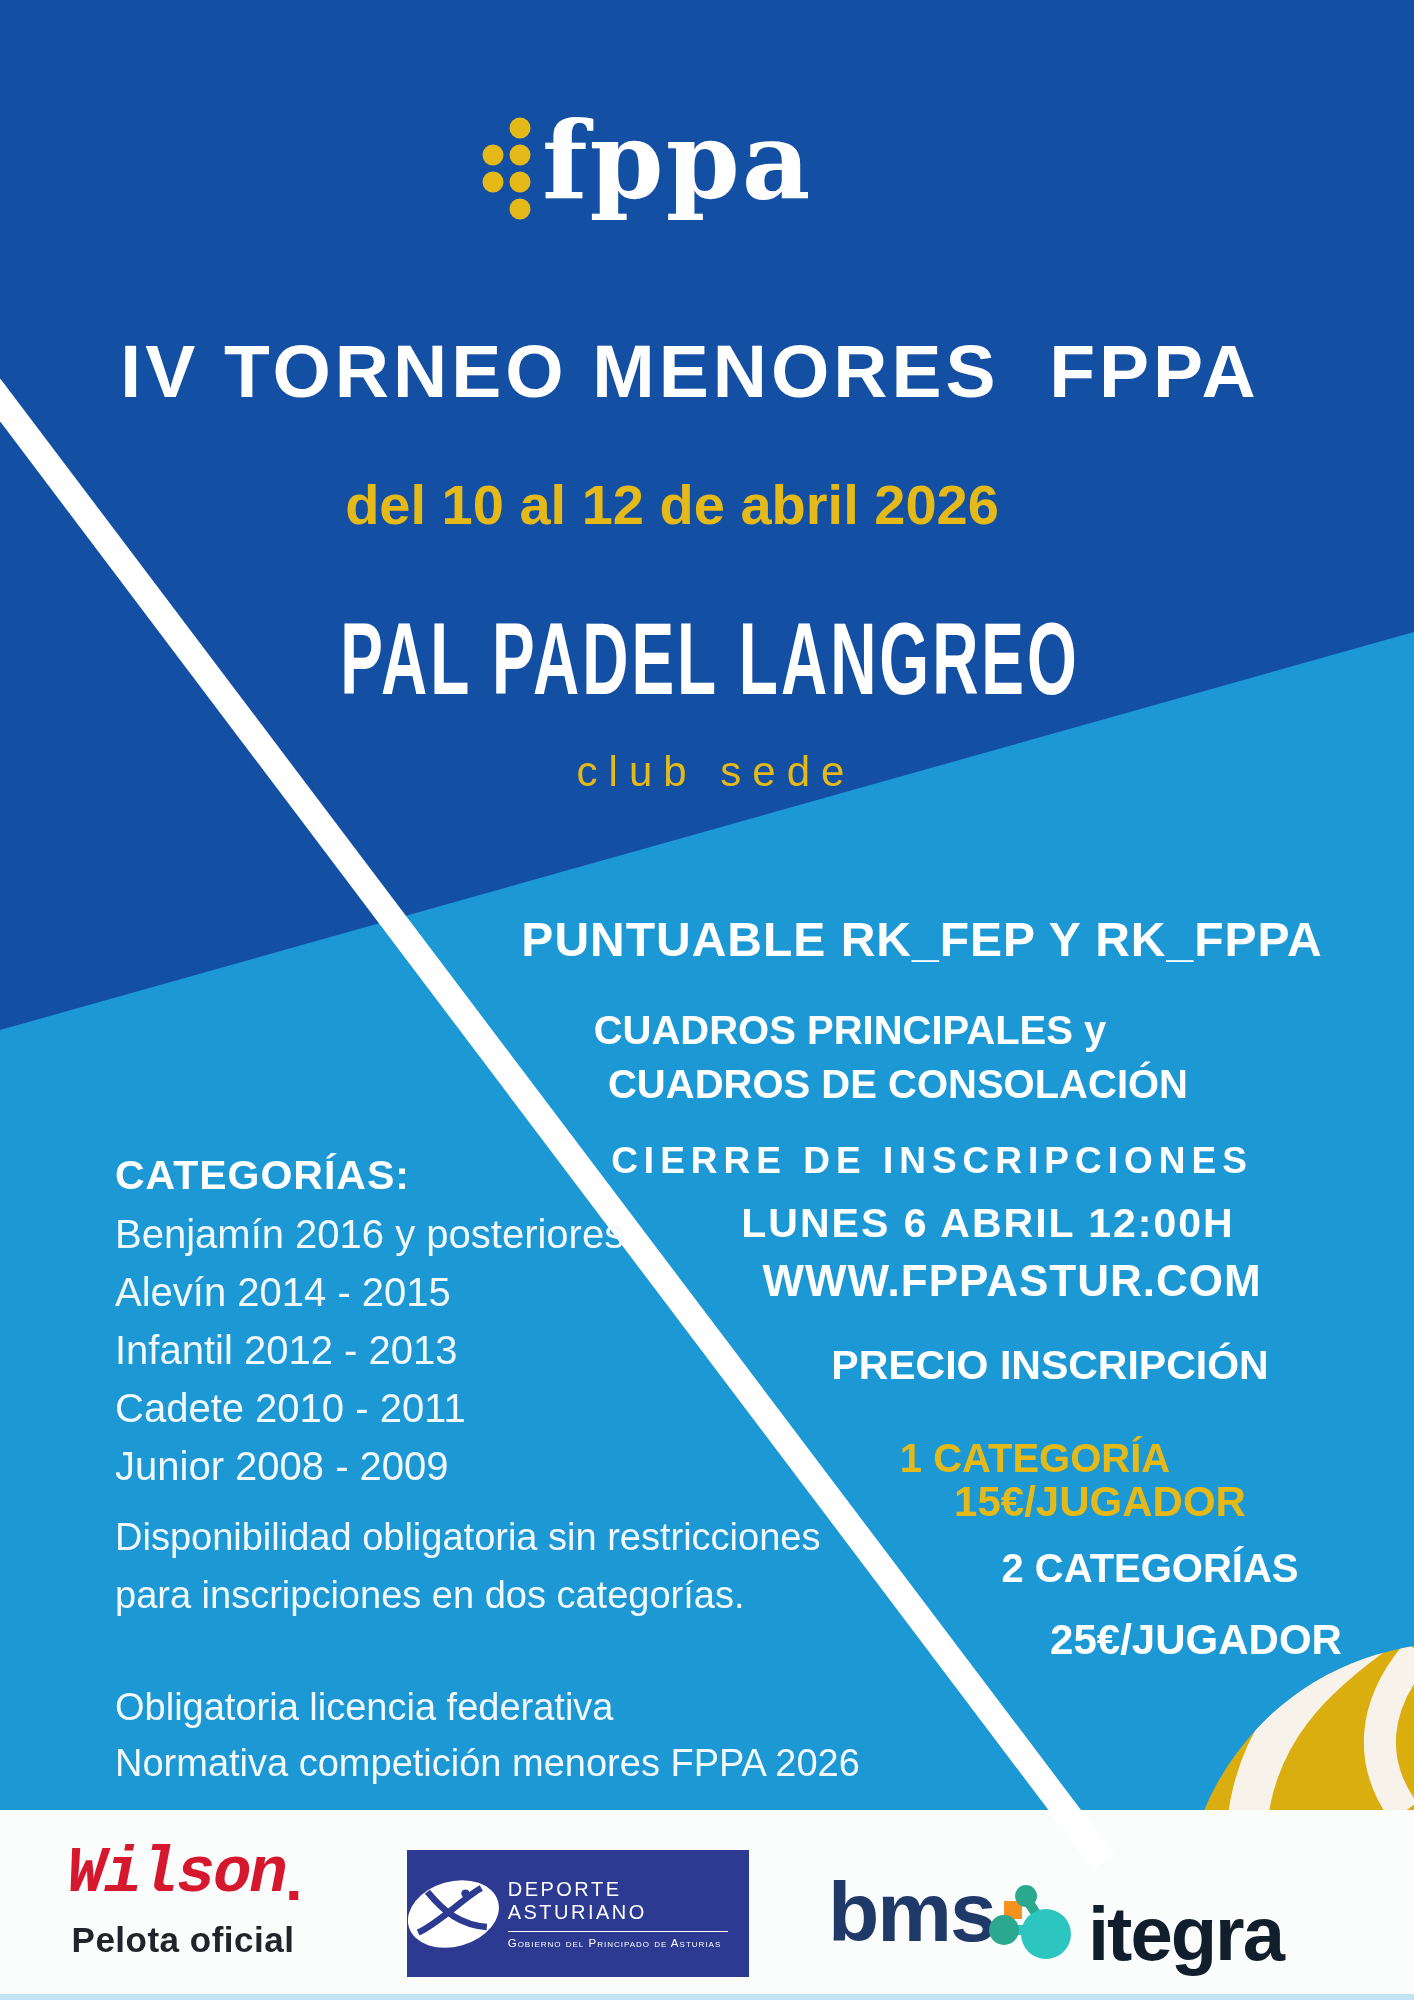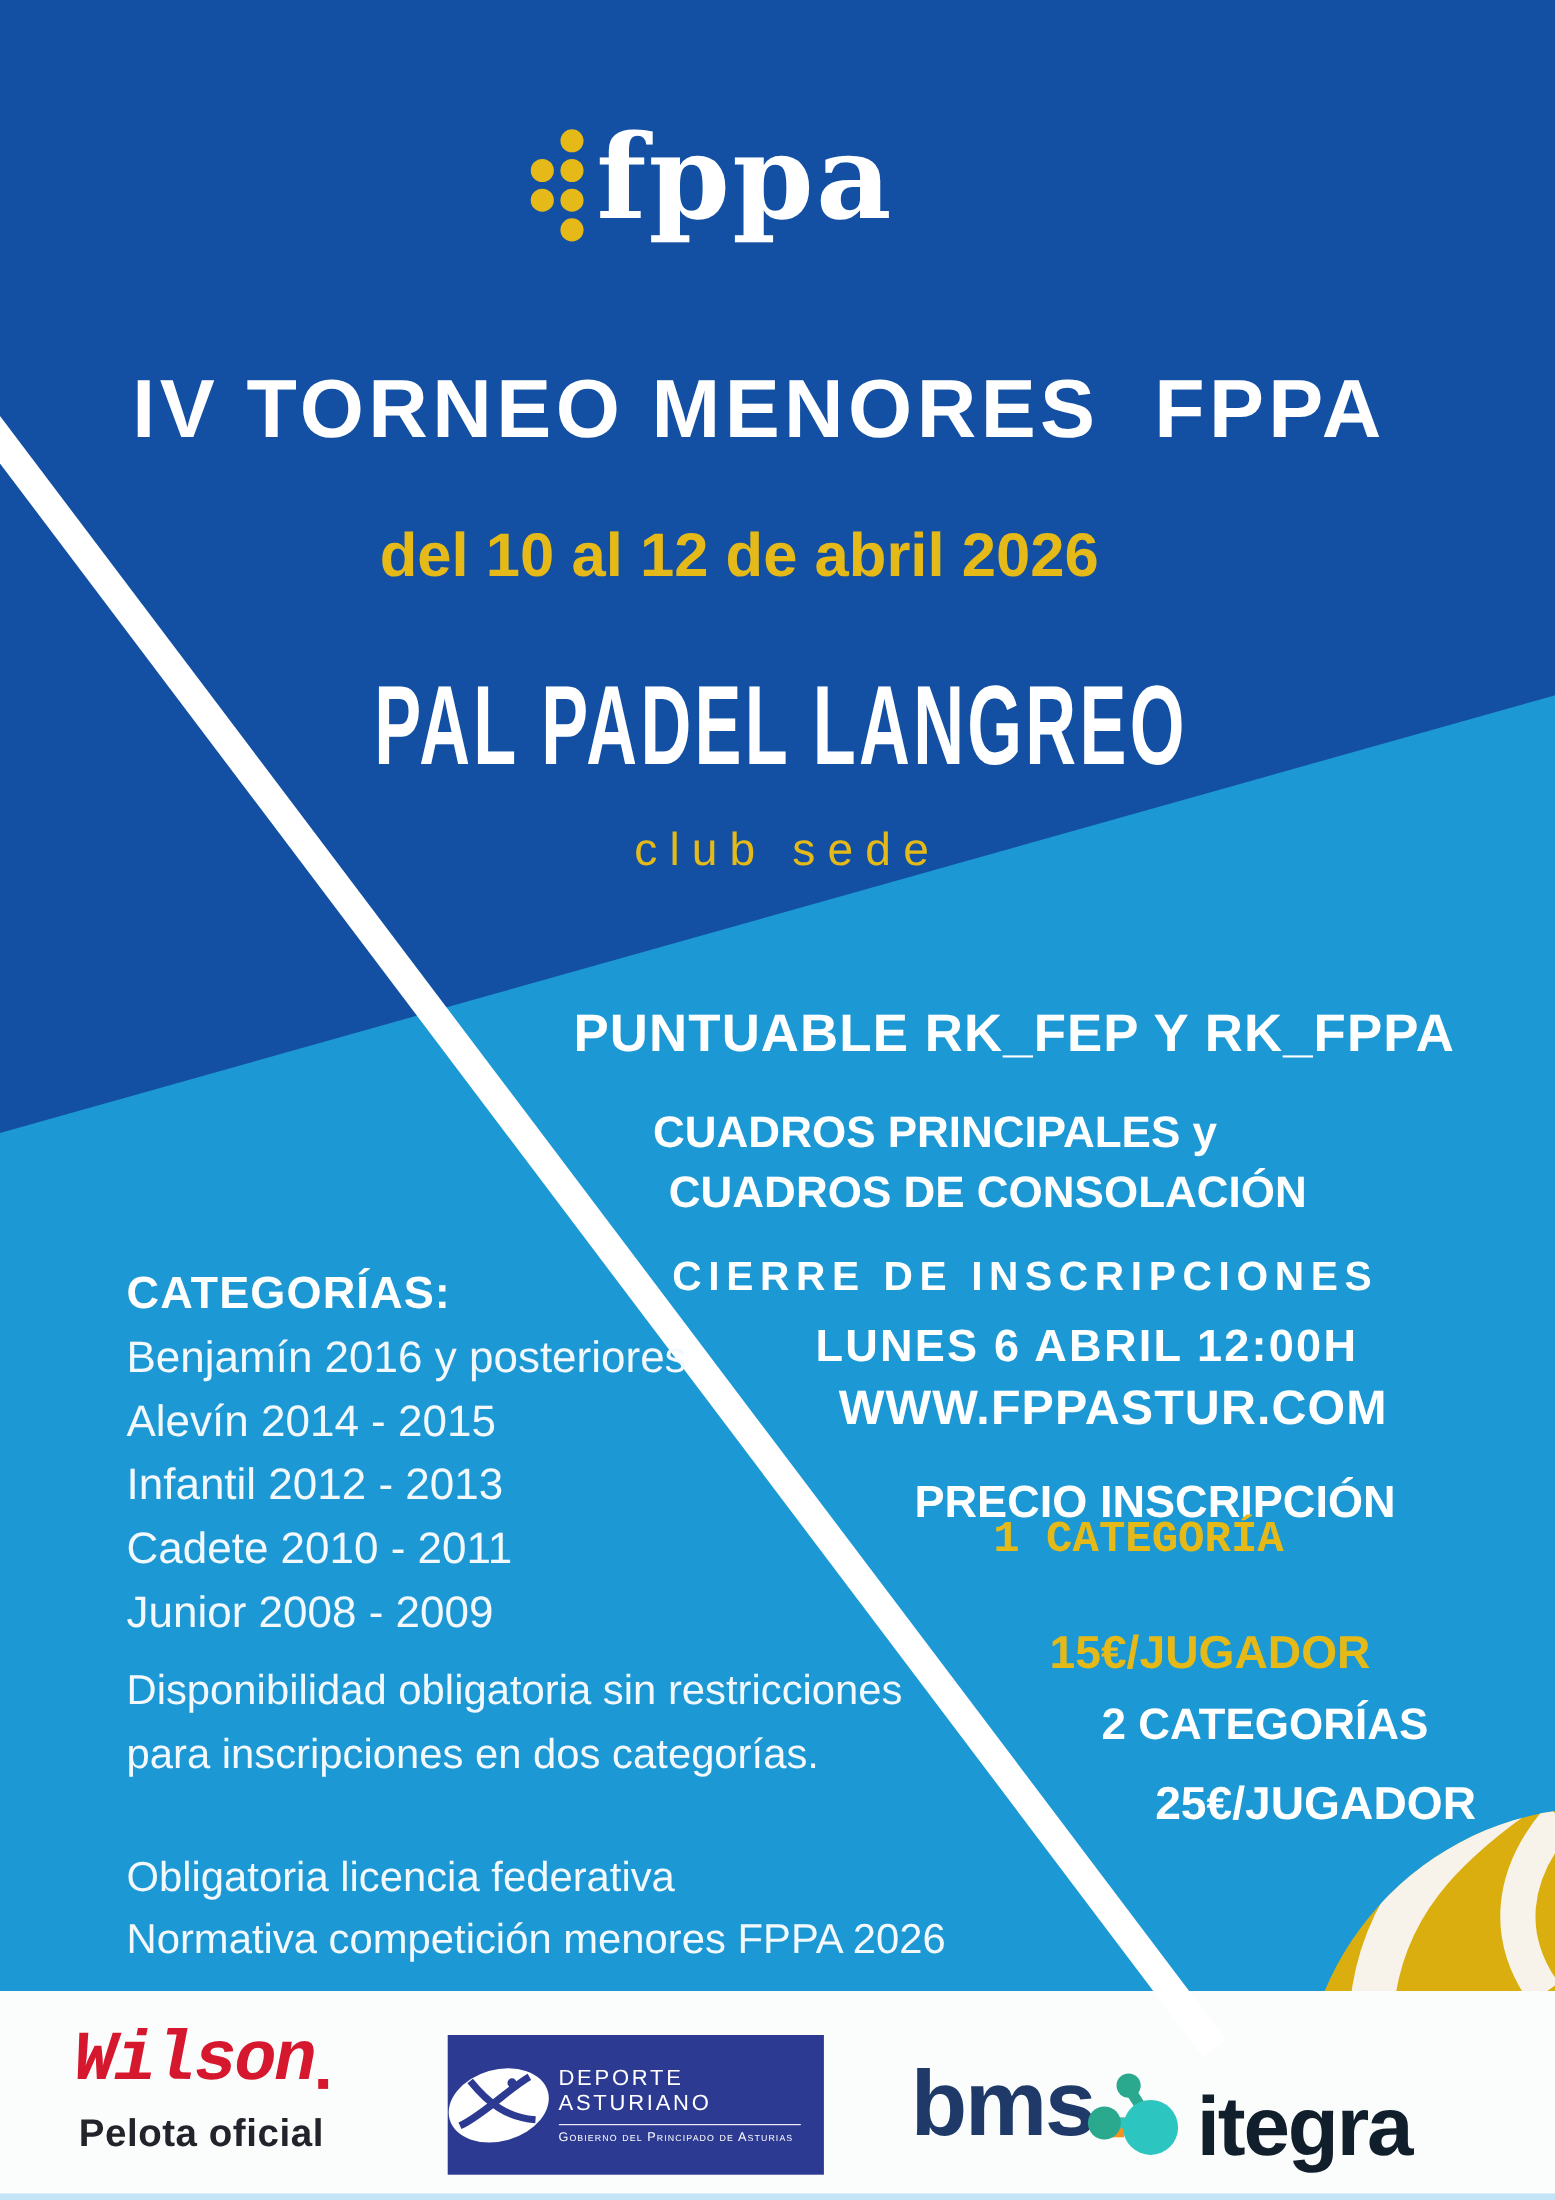--- a/index.html
+++ b/index.html
@@ -24,21 +24,21 @@
   .venue{top:600px;left:710px;font-size:64px;letter-spacing:3px;transform:translateX(-50%) scaleY(1.6);transform-origin:top center;}
   .venue-sub{top:748px;left:716px;font-size:42px;font-weight:400;letter-spacing:11px;color:var(--c-accent_yellow,#E5BA18);}
   
   .puntuable{top:912px;left:922px;font-size:48px;letter-spacing:1px;}
   .cuadros1{top:1008px;left:850px;font-size:40px;}
   .cuadros2{top:1062px;left:898px;font-size:40px;}
   .cierre{top:1140px;left:932px;font-size:37px;letter-spacing:6px;}
   .cierre-date{top:1200px;left:988px;font-size:41px;letter-spacing:2px;}
   .website{top:1256px;left:1012px;font-size:44px;letter-spacing:1px;}
   .precio{top:1342px;left:1050px;font-size:41px;}
-  .tier1{top:1378px;left:1035px;font-size:40px;color:var(--c-accent_yellow,#E5BA18);font-family:Liberation Mono, monospace;}
+  .tier1{top:1436px;left:1035px;font-size:40px;color:var(--c-accent_yellow,#E5BA18);}
   .tier1p{top:1478px;left:1100px;font-size:42px;color:var(--c-accent_yellow,#E5BA18);}
   .tier2{top:1546px;left:1150px;font-size:40px;}
   .tier2p{top:1616px;left:1196px;font-size:42px;}
   
   .cats-title{left:115px;top:1152px;font-size:41px;font-weight:bold;color:#fff;letter-spacing:1px;}
   .cat-item{position:absolute;left:115px;color:#F2F8FC;font-size:40px;font-weight:400;letter-spacing:0;}
   .note{position:absolute;left:115px;color:#F2F8FC;font-size:38px;font-weight:400;}
   
   .wilson{position:absolute;left:183px;top:1842px;transform:translateX(-50%);text-align:center;}
   .wilson-script{
@@ -48,21 +48,21 @@
   .wilson-mark{display:inline-block;width:9px;height:9px;background:var(--c-wilson_red,#D6182E);font-size:0;margin-left:4px;}
   .wilson-tag{margin-top:14px;font-size:35px;font-weight:600;color:#23232B;letter-spacing:0.5px;}
   .deporte{
     position:absolute;left:407px;top:1850px;width:342px;height:127px;
     background:var(--c-deporte_navy,#2D3A92);display:flex;align-items:center;
   }
   .deporte-txt{margin-left:6px;}
   .deporte-name{color:#fff;font-size:20px;letter-spacing:2.5px;font-weight:400;}
   .deporte-line{height:1px;background:#fff;width:220px;margin:7px 0 5px 0;}
   .deporte-sub{color:#fff;font-size:11.5px;letter-spacing:1px;font-variant:small-caps;font-weight:400;}
-  .bms{position:absolute;left:828px;top:1878px;display:flex;align-items:flex-end;}
+  .bms{position:absolute;left:828px;top:1878px;display:flex;align-items:center;}
   .bms-word{font-size:84px;font-weight:bold;color:var(--c-bms_navy,#1F3A68);line-height:0.82;letter-spacing:-2px;}
   .bms-dot{display:inline-block;width:18px;height:18px;background:var(--c-bms_orange,#F6921E);font-size:0;margin:0 0 4px 9px;}
   .itegra{position:absolute;left:988px;top:1880px;display:flex;align-items:center;gap:12px;}
   .itegra-word{font-size:76px;font-weight:bold;color:var(--c-itegra_text,#111E2B);letter-spacing:-2px;line-height:1;margin-top:16px;}
 </style>
 </head>
 <body>
 
 <div class="poster">
 

